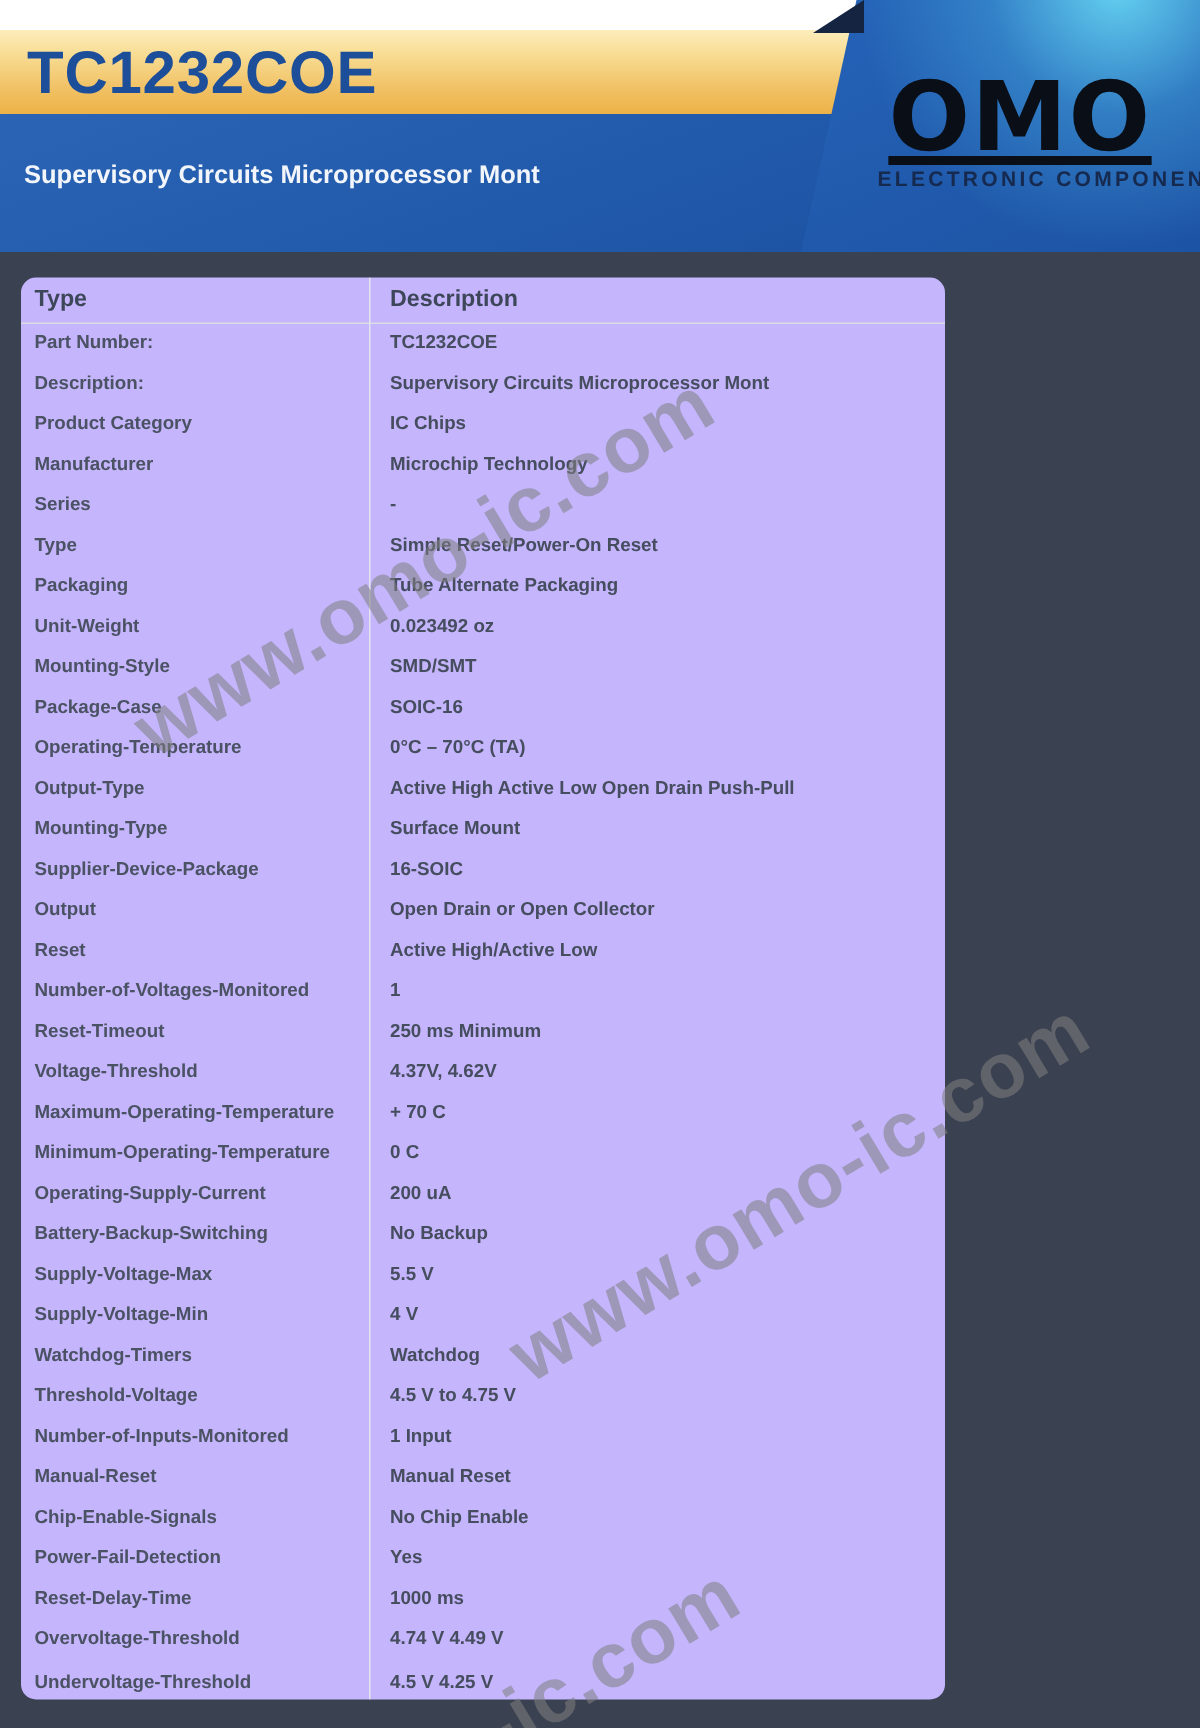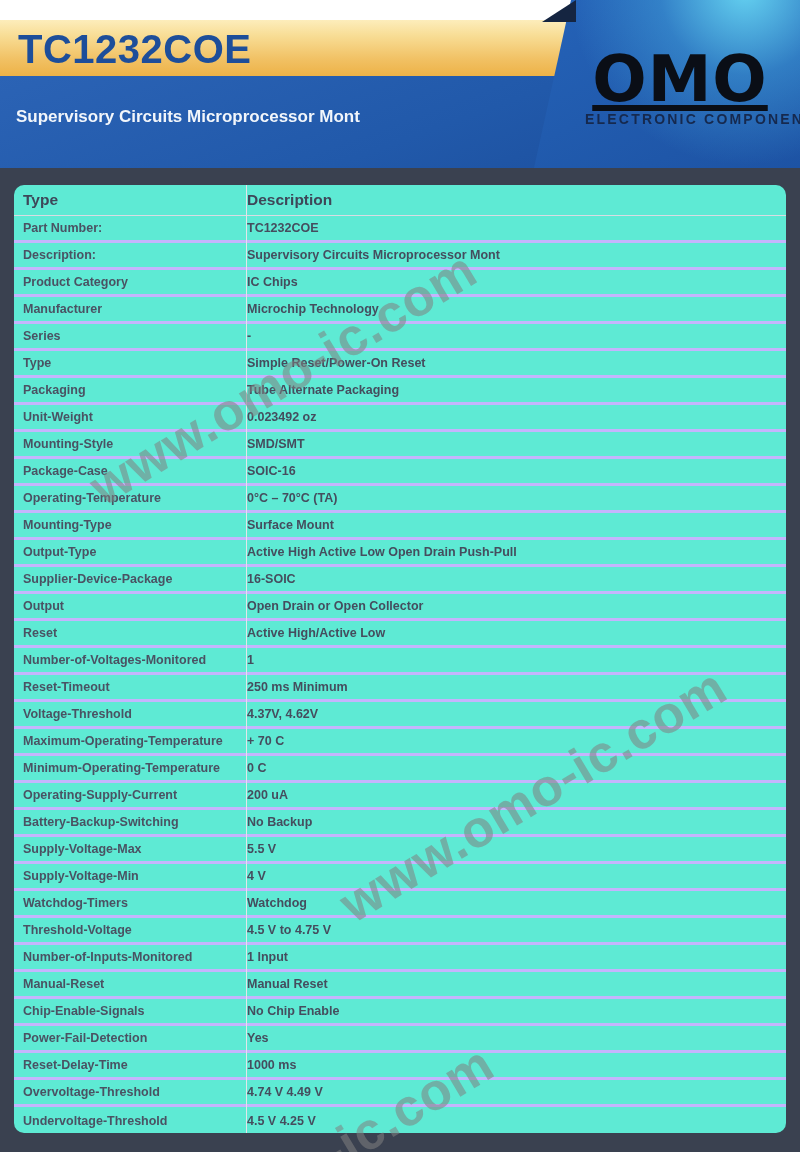--- a/index.html
+++ b/index.html
@@ -53,22 +53,22 @@
     text-decoration:underline;
   }
   .logo-tag{
     margin-top:3px;
     font-size:14px;font-weight:700;letter-spacing:2.2px;
     color:#16294e;white-space:nowrap;
   }
 
   
   .card{
-    position:absolute;left:14px;top:185px;width:772px;height:948px;
-    background:#5eead4;border-radius:10px;overflow:hidden;
+    position:absolute;left:14px;top:185px;width:616px;height:948px;
+    background:#c4b5fd;border-radius:10px;overflow:hidden;
   }
   .v-divider{
     position:absolute;left:232px;top:0;bottom:0;width:1px;
     background:#e3e5ea;
   }
   .t-head{
     display:flex;align-items:center;height:31px;box-sizing:border-box;
     border-bottom:1px solid #d9dce2;
   }
   .t-head .t-label,.t-head .t-value{
@@ -77,21 +77,21 @@
   .t-row{
     display:flex;align-items:center;height:27px;box-sizing:border-box;
     border-bottom:3px solid #c4b5fd;
   }
   .t-row:last-child{border-bottom:none;}
   .t-label{
     width:232px;flex:none;padding-left:9px;box-sizing:border-box;
     font-size:12.5px;font-weight:700;color:#4a5263;white-space:nowrap;
   }
   .t-value{
-    flex:1;padding-left:1px;
+    flex:1;padding-left:14px;
     font-size:12.5px;font-weight:700;color:#454d5e;white-space:nowrap;
   }
 
   
   .wm{
     position:absolute;z-index:5;pointer-events:none;white-space:nowrap;
     font-size:52px;font-weight:700;letter-spacing:1px;
     color:rgba(127,127,127,0.55);
     transform:translate(-50%,-50%) rotate(-31deg);
   }
@@ -162,26 +162,26 @@
         </div>
         <div class="t-row">
           <div class="t-label">Package-Case</div>
           <div class="t-value">SOIC-16</div>
         </div>
         <div class="t-row">
           <div class="t-label">Operating-Temperature</div>
           <div class="t-value">0°C – 70°C (TA)</div>
         </div>
         <div class="t-row">
+          <div class="t-label">Output-Type</div>
+          <div class="t-value">Active High Active Low Open Drain Push-Pull</div>
+        </div>
+        <div class="t-row">
           <div class="t-label">Mounting-Type</div>
           <div class="t-value">Surface Mount</div>
-        </div>
-        <div class="t-row">
-          <div class="t-label">Output-Type</div>
-          <div class="t-value">Active High Active Low Open Drain Push-Pull</div>
         </div>
         <div class="t-row">
           <div class="t-label">Supplier-Device-Package</div>
           <div class="t-value">16-SOIC</div>
         </div>
         <div class="t-row">
           <div class="t-label">Output</div>
           <div class="t-value">Open Drain or Open Collector</div>
         </div>
         <div class="t-row">

